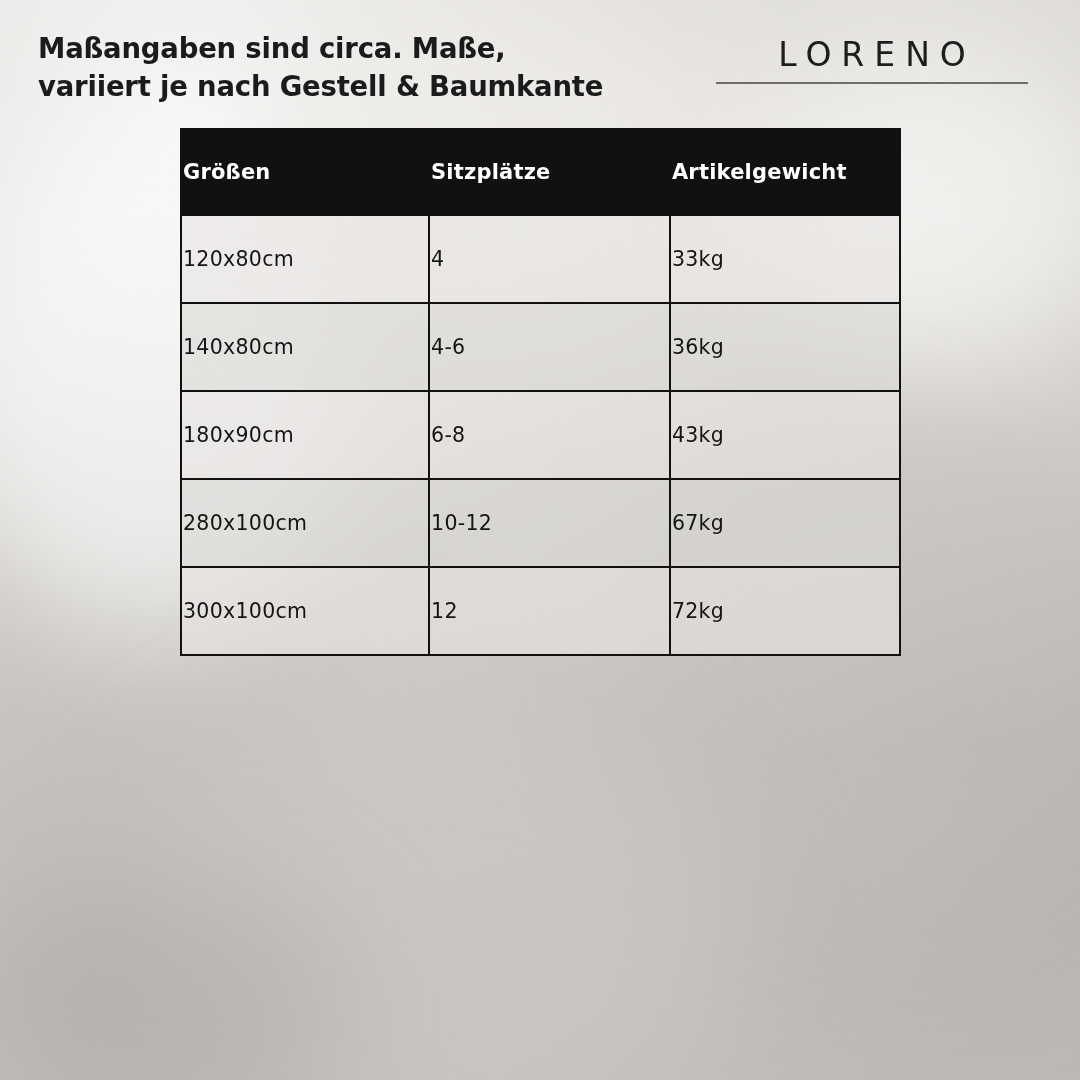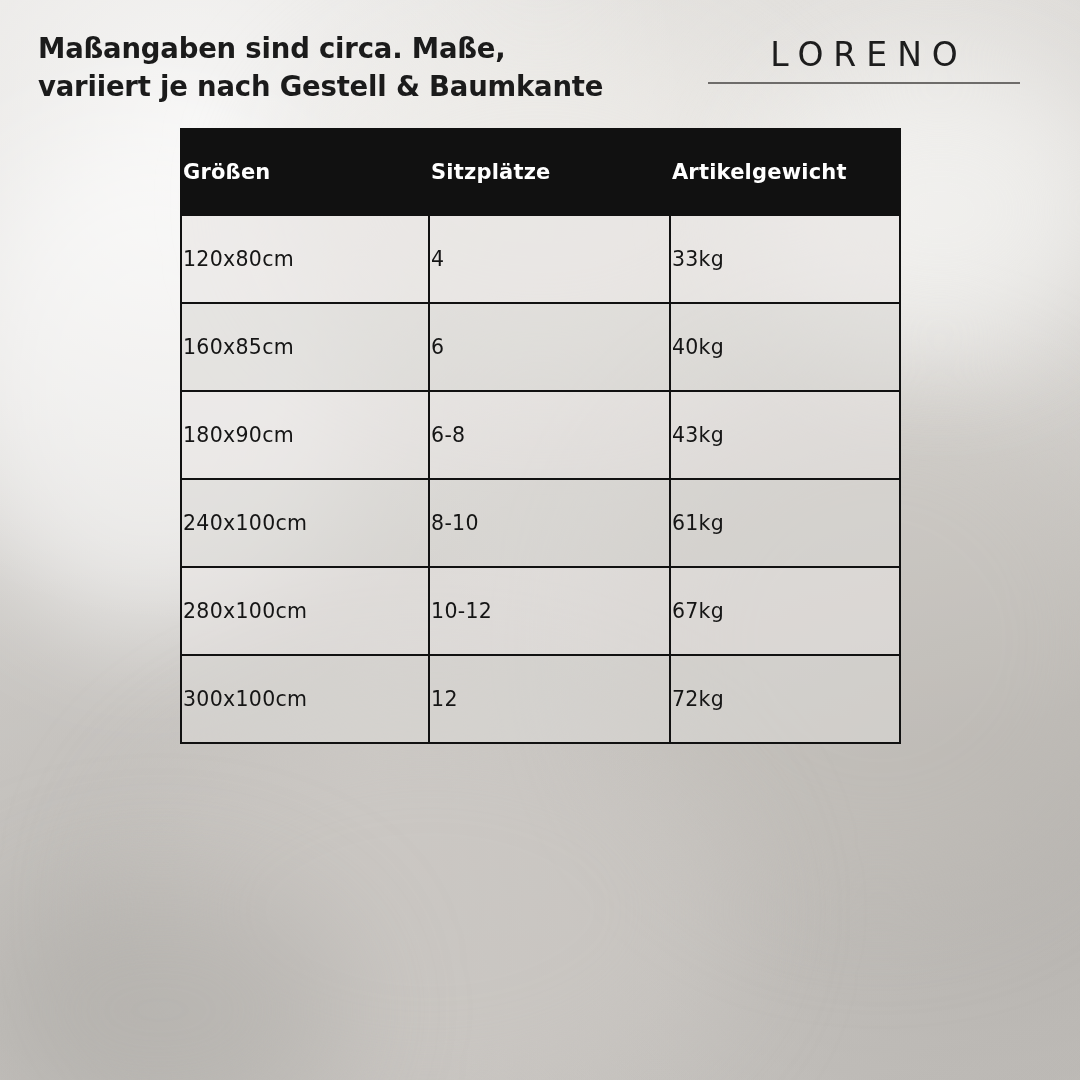--- a/index.html
+++ b/index.html
@@ -44,21 +44,21 @@
     position: relative;
     width: 1080px;
     height: 1080px;
   }
 
   
   .header {
     position: absolute;
     top: 0;
     left: 0;
-    right: 8px;
+    right: 0;
     height: 120px;
     padding-left: 40px;
   }
   .headline {
     position: absolute;
     left: 38px;
     top: 30px;
     color: #1b1b1b;
     font-size: 27.5px;
     font-weight: 700;
@@ -176,35 +176,30 @@
           <th>Artikelgewicht</th>
         </tr>
       </thead>
       <tbody>
         <tr>
           <td>120x80cm</td>
           <td>4</td>
           <td>33kg</td>
         </tr>
         <tr>
-          <td>160x85cm</td>
-          <td>6</td>
-          <td>40kg</td>
+          <td>140x80cm</td>
+          <td>4-6</td>
+          <td>36kg</td>
         </tr>
         <tr>
           <td>180x90cm</td>
           <td>6-8</td>
           <td>43kg</td>
         </tr>
         <tr>
-          <td>240x100cm</td>
-          <td>8-10</td>
-          <td>61kg</td>
-        </tr>
-        <tr>
           <td>280x100cm</td>
           <td>10-12</td>
           <td>67kg</td>
         </tr>
         <tr>
           <td>300x100cm</td>
           <td>12</td>
           <td>72kg</td>
         </tr>
       </tbody>

